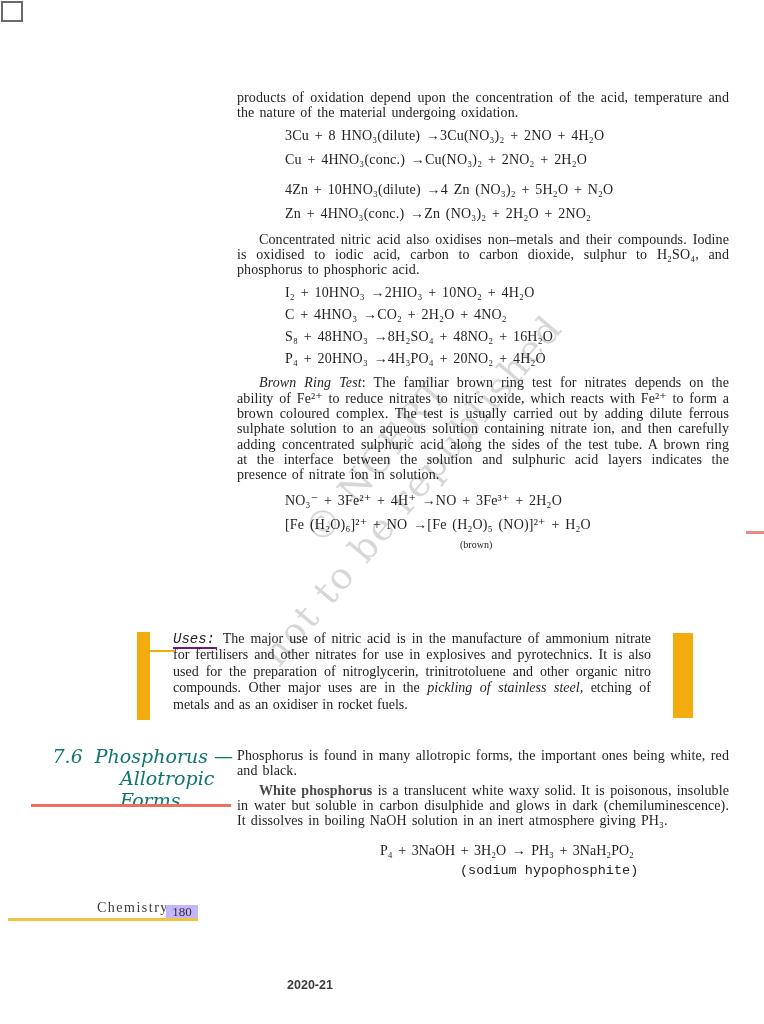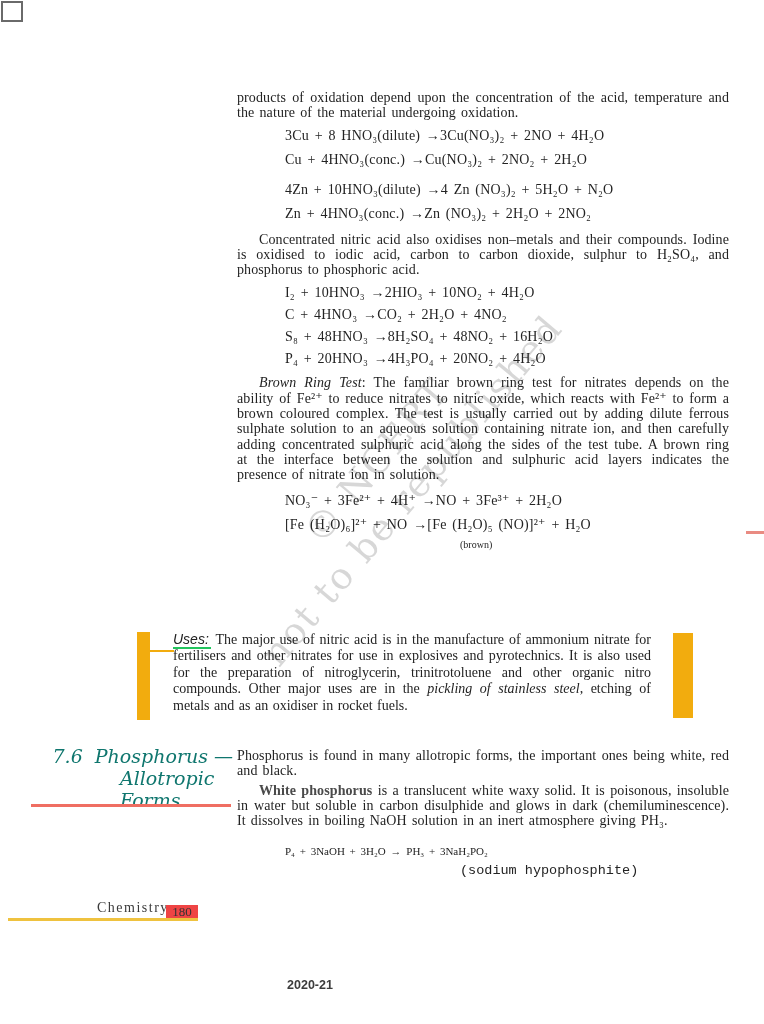--- a/index.html
+++ b/index.html
@@ -26,37 +26,37 @@
   .eqgroup{margin:3px 0 3px 48px;font-size:14px;}
   .eq{line-height:22px;white-space:nowrap;letter-spacing:0.2px;word-spacing:2px;}
   .eq-wide{line-height:24px;}
   .eq-caption{font-size:10px;line-height:16px;padding-left:175px;}
   
   .uses{position:absolute;left:137px;top:631px;width:556px;z-index:2;}
   .uses .bar-left{position:absolute;left:0;top:1px;width:13px;height:88px;background:#F2AC0E;}
   .uses .bar-right{position:absolute;right:0;top:2px;width:20px;height:85px;background:#F2AC0E;}
   .uses .connector{position:absolute;left:13px;top:19px;width:24px;height:2px;background:#F2AC0E;}
   .uses .uses-text{margin:0 42px 0 36px;font-size:14px;line-height:16.4px;text-align:justify;word-spacing:1px;}
-  .uses-label{font-style:italic;font-family:Liberation Sans, sans-serif;border-bottom:2px solid #22c55e;padding-right:2px;}
+  .uses-label{font-style:italic;font-family:Liberation Mono, monospace;border-bottom:2px solid #701a75;padding-right:2px;}
   
   .sec-head{position:absolute;left:30px;top:745px;width:203px;z-index:2;
     font-style:italic;font-family:"DejaVu Serif",serif;color:#0f766e;font-size:19px;line-height:22px;}
   .sec-line1{text-align:right;white-space:nowrap;}
   .sec-line2{padding-left:90px;}
   .sec-line3{padding-left:90px;}
   .sec-underline{position:absolute;left:31px;top:804px;width:200px;height:3px;background:#EF6E62;z-index:2;}
   
   .phoscol{position:absolute;left:237px;top:748px;width:492px;z-index:2;}
   .phoscol p.body{margin-bottom:4px;}
-  .phos-eq{margin:12px 0 0 48px;font-size:11px;line-height:22px;word-spacing:2px;}
+  .phos-eq{margin:12px 0 0 48px;font-size:14px;line-height:22px;word-spacing:2px;text-align:center;}
   .phos-eq-caption{font-size:13.5px;line-height:18px;padding-left:223px;font-family:Liberation Mono, monospace;}
   
   .footer{position:absolute;left:0;top:898px;width:220px;height:26px;z-index:2;}
   .footer .book{position:absolute;left:97px;top:2px;font-size:14px;letter-spacing:1.5px;color:#3a3a3a;}
-  .footer .pagenum-box{position:absolute;left:166px;top:7px;width:32px;height:14px;background:#ef4444;text-align:center;font-size:13px;color:#333;line-height:14px;}
+  .footer .pagenum-box{position:absolute;left:166px;top:7px;width:32px;height:14px;background:#c4b5fd;text-align:center;font-size:13px;color:#333;line-height:14px;}
   .footer .footer-line{position:absolute;left:8px;top:20px;width:190px;height:3px;background:#EFC23F;}
   
   .year{position:absolute;left:0;top:978px;width:620px;text-align:center;z-index:2;
     font-family:"Liberation Sans","DejaVu Sans",sans-serif;font-size:12.5px;font-weight:bold;color:#3c3c3c;}
   
   .pink-dash{position:absolute;left:746px;top:531px;width:18px;height:3px;background:#E98B82;z-index:2;}
 </style>
 </head>
 <body>
 

